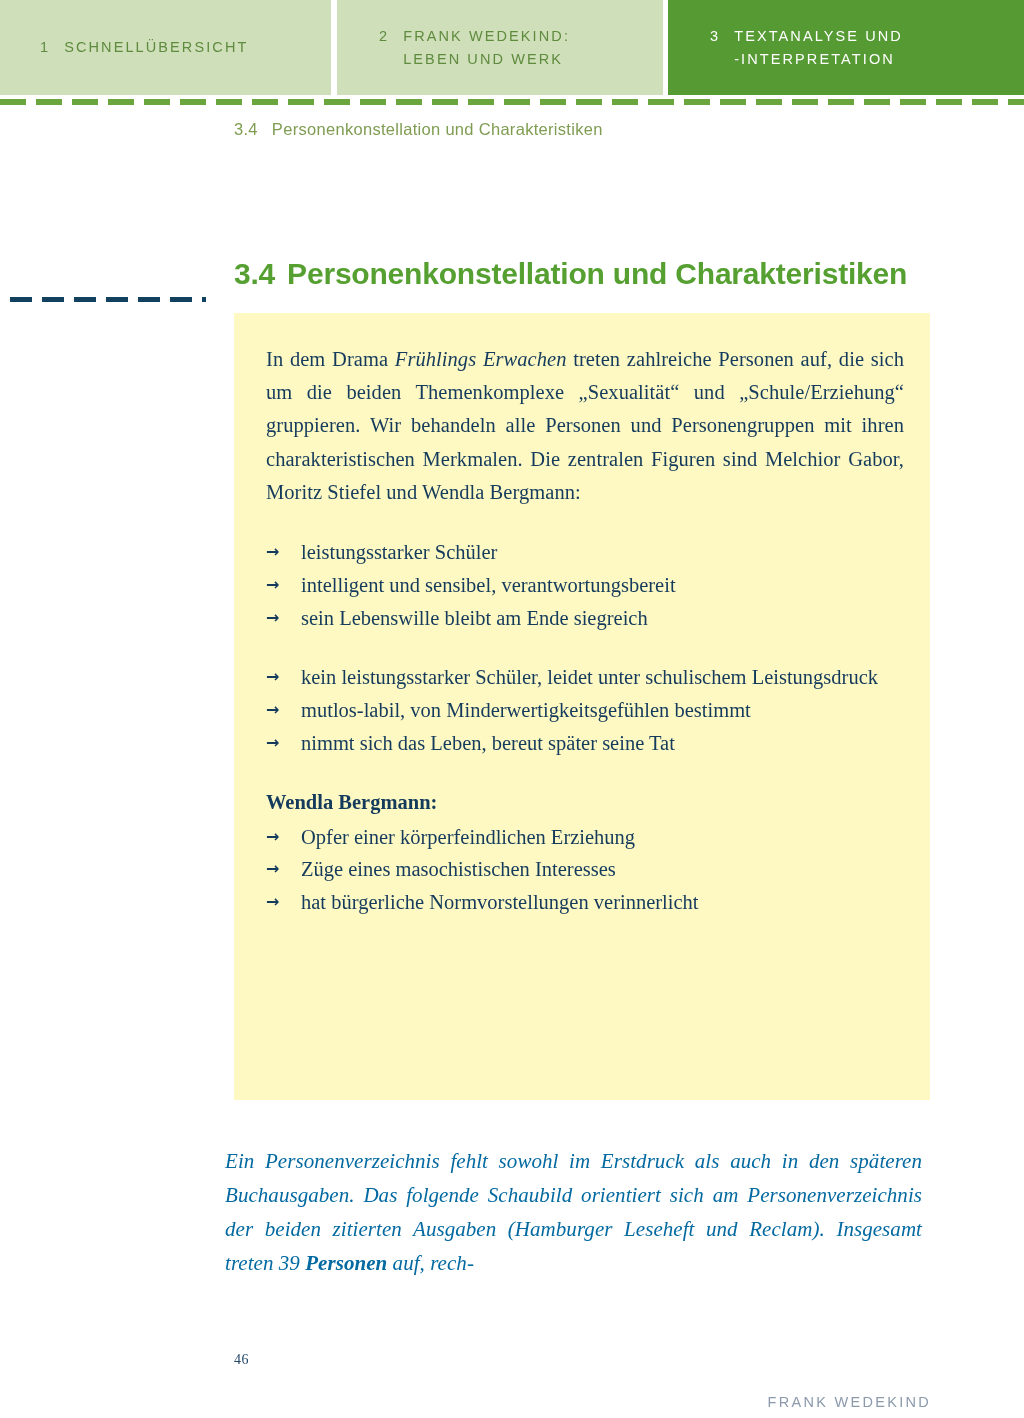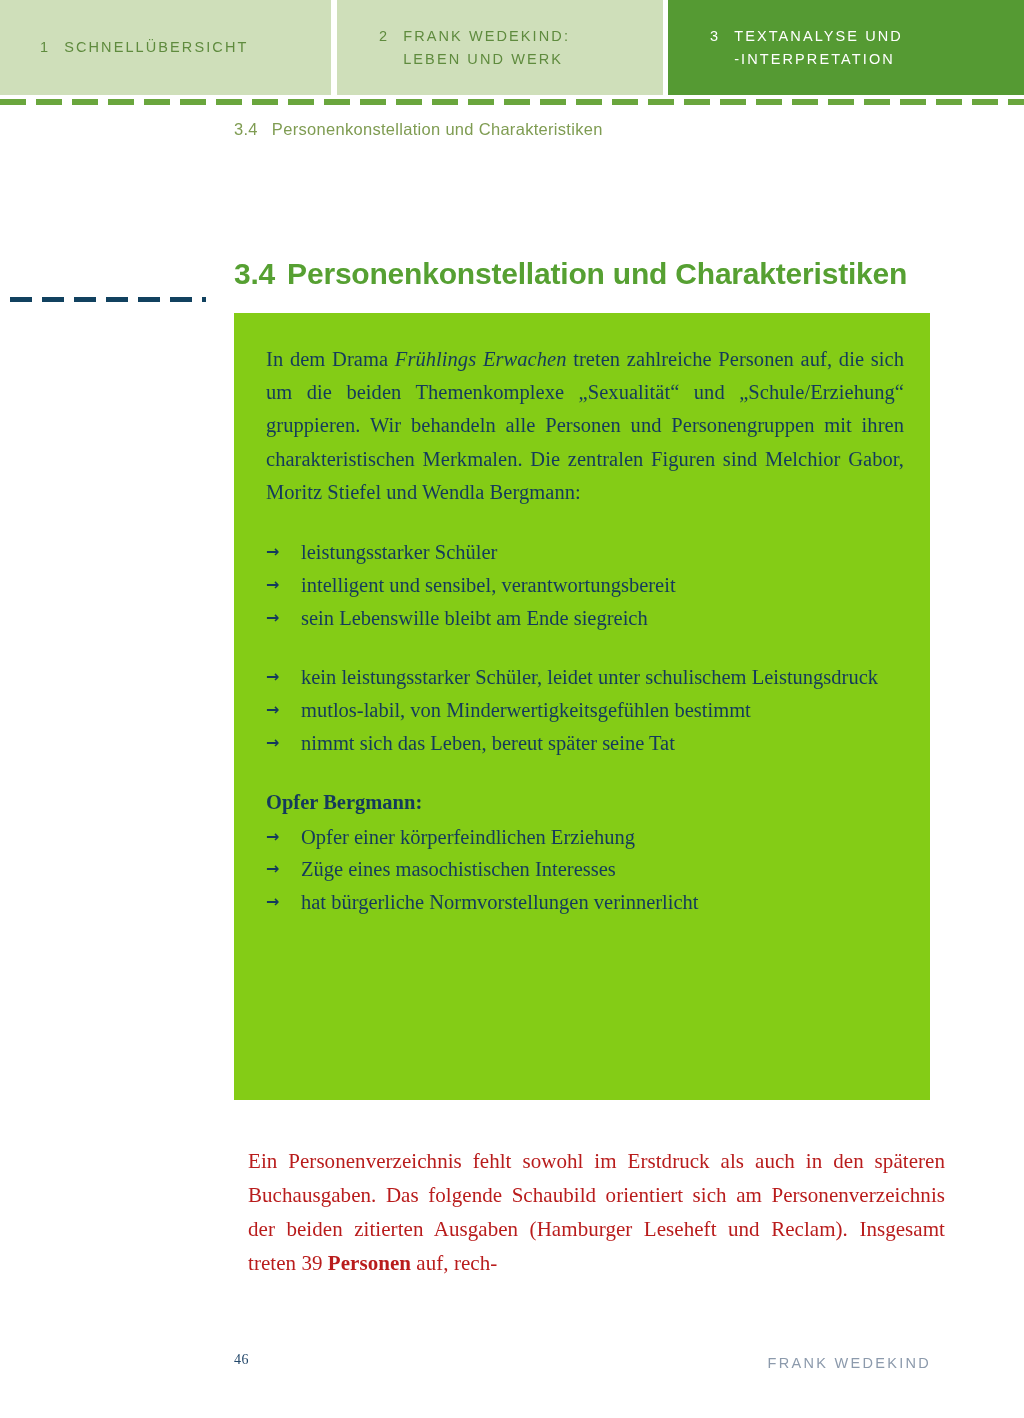--- a/index.html
+++ b/index.html
@@ -118,21 +118,21 @@
   }
   .margin-label span { display: block; }
 
   
   .summary-box {
     position: absolute;
     top: 313px;
     left: 234px;
     width: 696px;
     height: 787px;
-    background: #84cc16;
+    background: #fef9c3;
     box-sizing: border-box;
     padding: 30px 26px 0 32px;
   }
   .summary-intro {
     color: #143a5c;
     font-size: 20.5px;
     line-height: 1.62;
     text-align: justify;
     margin: 0;
     letter-spacing: 0.05px;
@@ -168,44 +168,45 @@
     font-family: "DejaVu Sans", sans-serif;
     font-size: 16px;
     font-weight: bold;
     line-height: 2.05;
   }
 
   
   .closing-par {
     position: absolute;
     top: 1144px;
-    left: 248px;
+    left: 225px;
     width: 697px;
-    color: #b91c1c;
+    color: #0369a1;
     font-size: 21px;
     line-height: 1.62;
     text-align: justify;
     margin: 0;
     letter-spacing: 0.05px;
+    font-style: italic;
   }
   .closing-par .bold { font-weight: bold; }
 
   
   .footer-page {
     position: absolute;
     top: 1352px;
     left: 234px;
     font-family: Liberation Serif, serif;
     font-size: 14px;
     color: #23476a;
     letter-spacing: 0.5px;
   }
   .footer-title {
     position: absolute;
-    top: 1355px;
+    top: 1394px;
     left: 0;
     width: 931px;
     text-align: right;
     font-family: "Liberation Sans", sans-serif;
     font-size: 14.5px;
     color: #8c9aac;
     letter-spacing: 2.3px;
   }
 </style>
 </head>
@@ -271,21 +272,21 @@
 
   <div class="char-block">
     <ul class="char-list">
       <li><span class="arrow-icon">→</span><span>kein leistungsstarker Schüler, leidet unter schulischem Leistungsdruck</span></li>
       <li><span class="arrow-icon">→</span><span>mutlos-labil, von Minderwertigkeitsgefühlen bestimmt</span></li>
       <li><span class="arrow-icon">→</span><span>nimmt sich das Leben, bereut später seine Tat</span></li>
     </ul>
   </div>
 
   <div class="char-block">
-    <p class="char-name">Opfer Bergmann:</p>
+    <p class="char-name">Wendla Bergmann:</p>
     <ul class="char-list">
       <li><span class="arrow-icon">→</span><span>Opfer einer körperfeindlichen Erziehung</span></li>
       <li><span class="arrow-icon">→</span><span>Züge eines masochistischen Interesses</span></li>
       <li><span class="arrow-icon">→</span><span>hat bürgerliche Normvorstellungen verinnerlicht</span></li>
     </ul>
   </div>
 
 </div>
 
 <p class="closing-par"><span>Ein Personenverzeichnis fehlt sowohl im Erstdruck als auch in den späteren Buchausgaben. Das folgende Schaubild orientiert sich am Personenverzeichnis der beiden zitierten Ausgaben (Hamburger Leseheft und Reclam). Insgesamt treten 39 </span><span class="bold">Personen</span><span> auf, rech-</span></p>

